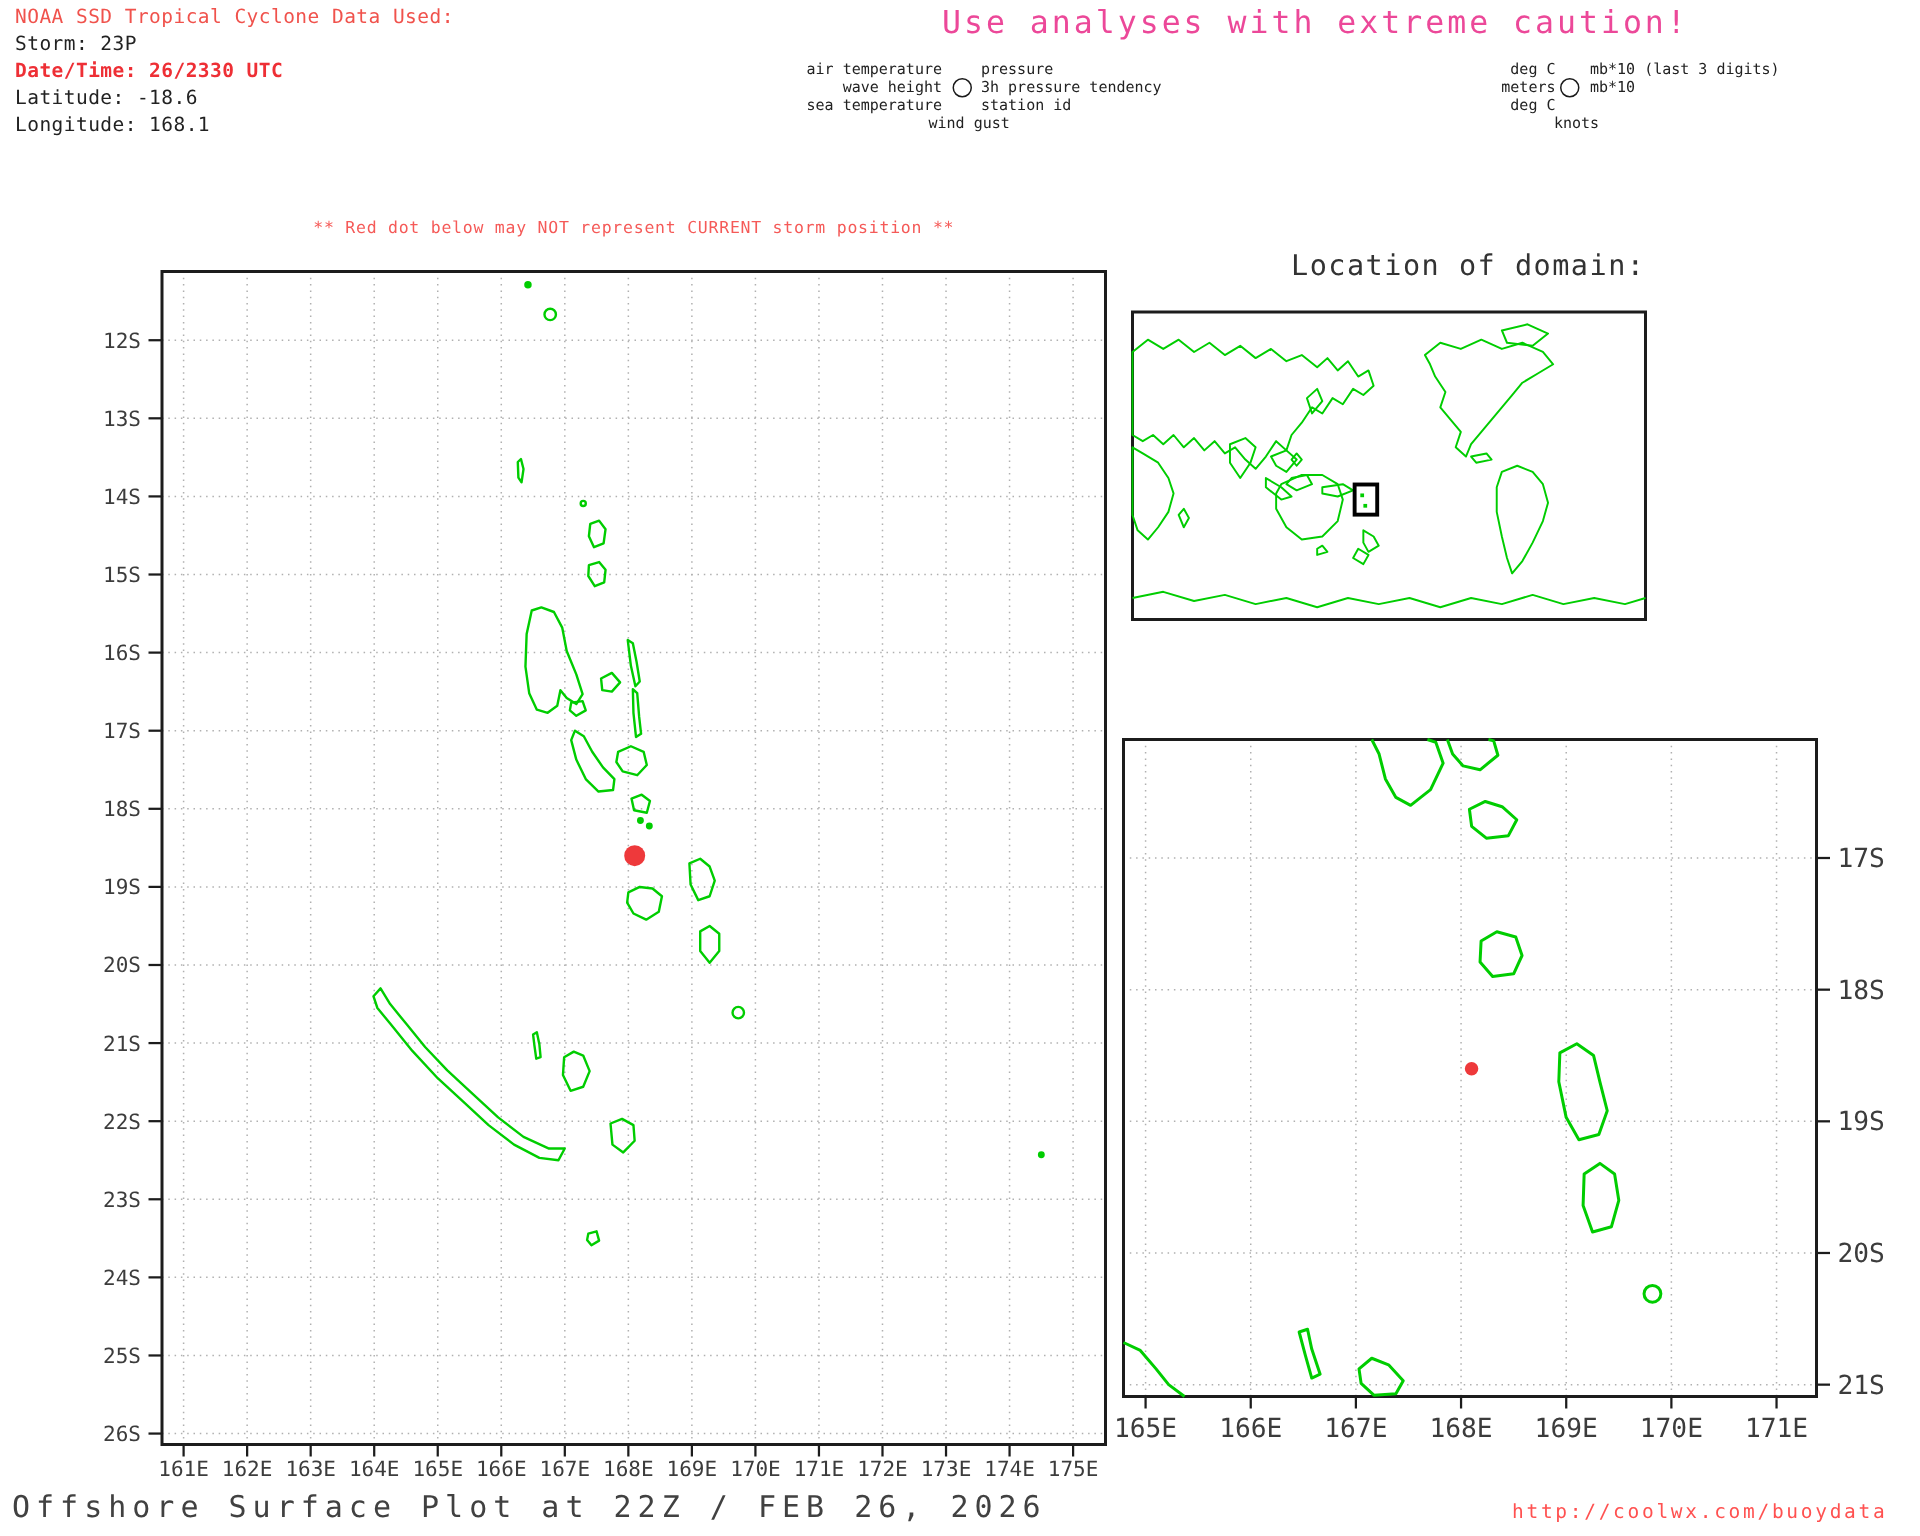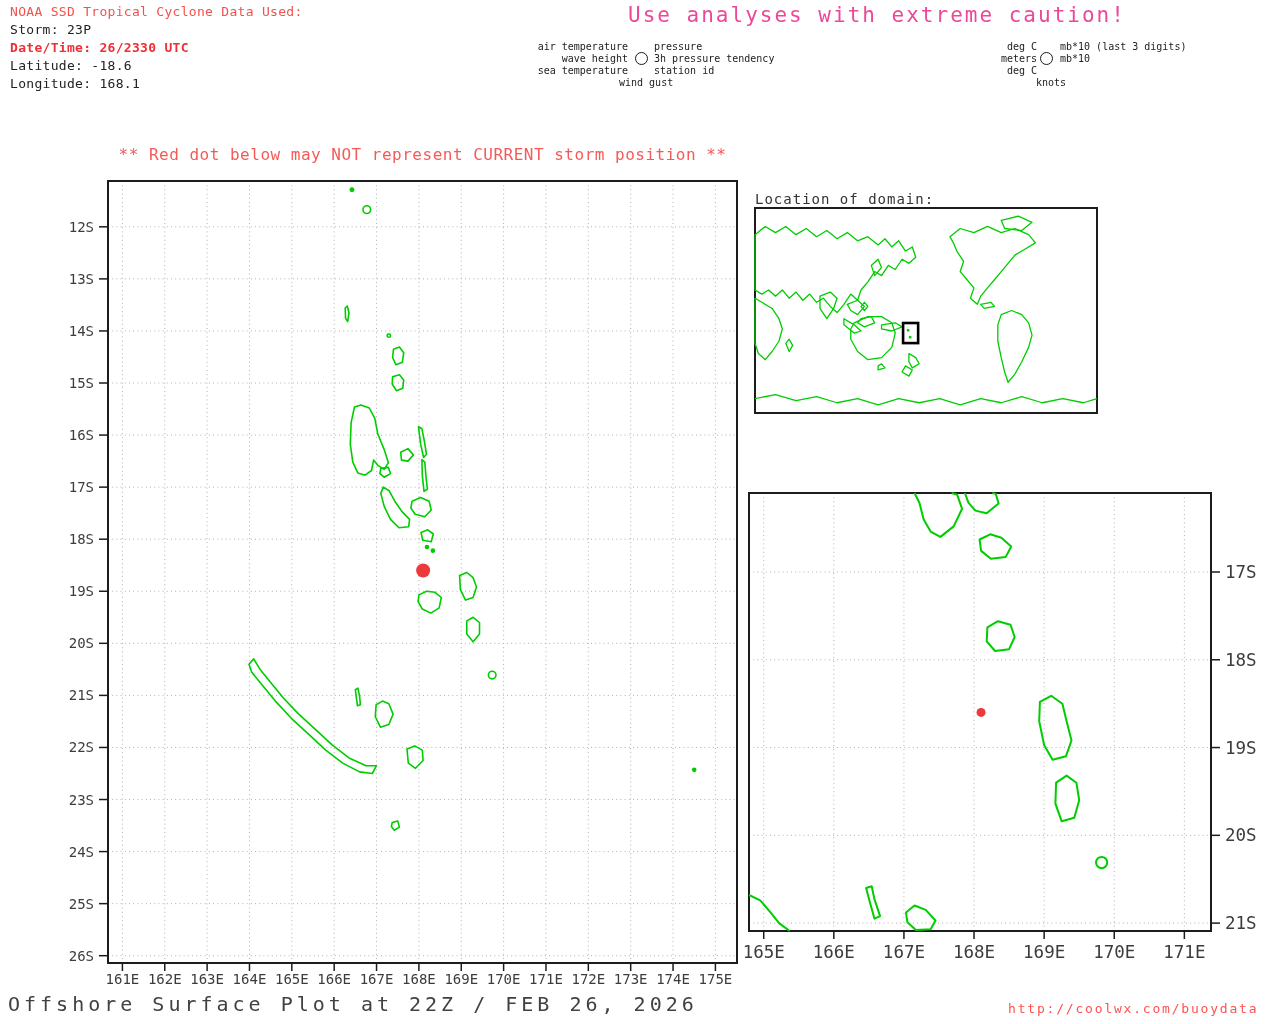--- a/index.html
+++ b/index.html
@@ -6,23 +6,23 @@
   body{position:relative;width:1280px;height:1024px;overflow:hidden;
        font-family:"DejaVu Sans Mono","Liberation Mono",monospace;}
   .abs{position:absolute;white-space:pre;}
   .hdr{left:10px;font-size:13px;letter-spacing:0.3px;color:#222;line-height:16px;}
   .hdr-red{color:#f0524c;}
   .hdr-bold-red{color:#ee2f35;font-weight:bold;}
   .caution{left:628px;top:3px;font-size:21px;letter-spacing:2px;color:#ec4899;}
   .leg{font-size:10px;color:#222;line-height:12px;}
   .leg-rt{text-align:right;}
   .ring{position:absolute;width:13px;height:13px;border:1.4px solid #1a1a1a;border-radius:50%;box-sizing:border-box;}
-  .warning{left:108px;width:629px;text-align:center;top:145px;font-size:16px;
+  .warning{left:108px;width:629px;text-align:center;top:145px;font-size:11px;
            letter-spacing:0.5px;color:#f55a58;}
-  .world-title{left:755px;width:342px;text-align:left;top:191px;font-size:14px;
+  .world-title{left:755px;width:342px;text-align:right;top:166px;font-size:19px;
                letter-spacing:1px;color:#333;}
   .footer-title{left:8px;top:992px;font-size:20px;letter-spacing:4px;color:#414141;}
   .footer-url{left:1008px;top:1001px;font-size:13px;letter-spacing:1.8px;color:#ff5150;}
   svg text{font-family:"DejaVu Sans Mono","Liberation Mono",monospace;}
 </style>
 </head>
 <body>
 
 <div class="abs hdr hdr-red" style="top:4px">NOAA SSD Tropical Cyclone Data Used:</div>
 <div class="abs hdr" style="top:22px">Storm: 23P</div>

